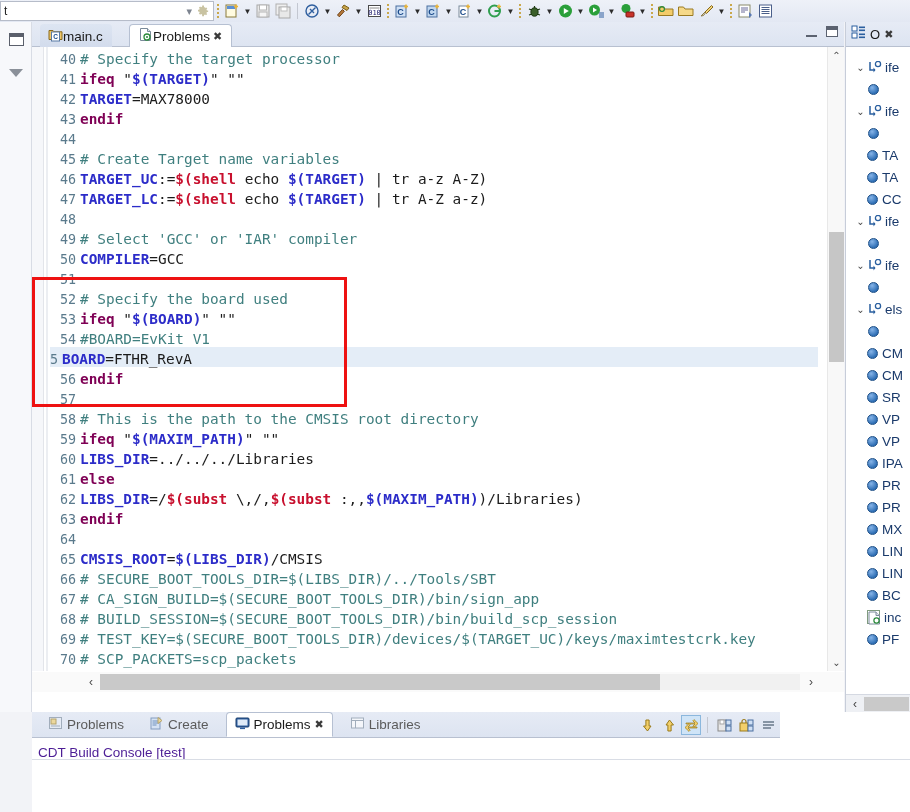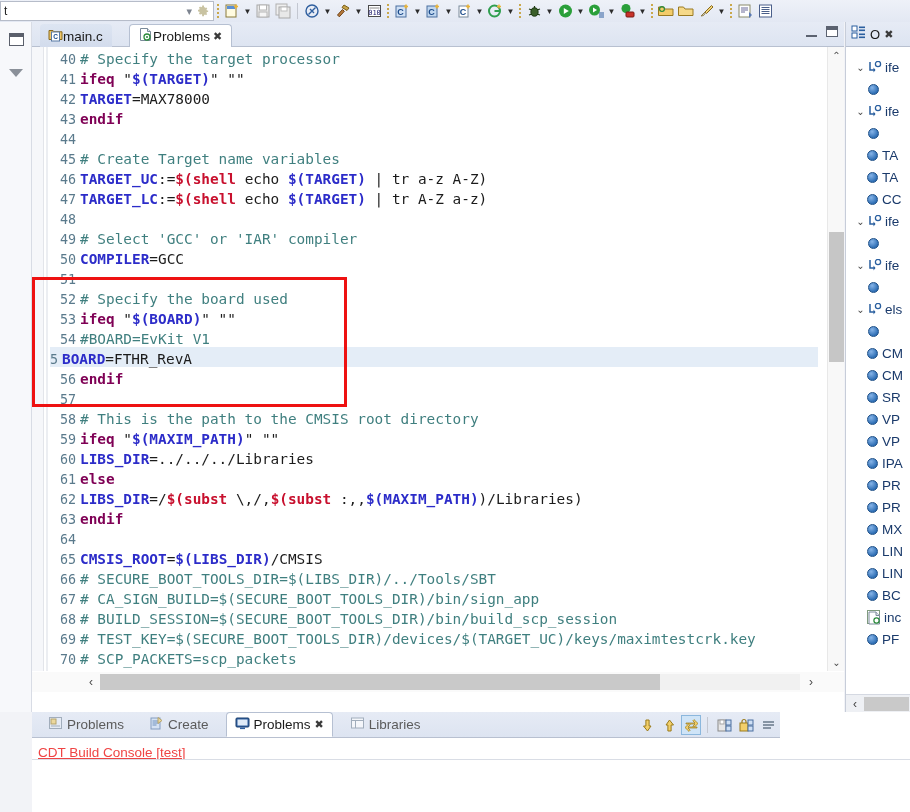--- a/index.html
+++ b/index.html
@@ -150,21 +150,21 @@
   }
   .btab { display:flex; align-items:center; gap:4px; padding:0 8px; height:25px;
      font-size:13.5px; color:#1a1a1a; }
   .btab.active { background:#ffffff; border:1px solid #b6c0d2; border-bottom-color:#fff;
      border-top-left-radius:4px; border-top-right-radius:4px; }
   .btab.dim { color:#5b5b5b; }
   .btab .closex { font-size:11px; color:#3b3b3b; }
   .btools { position:absolute; right:2px; top:3px; display:flex; align-items:center; gap:2px; }
   .btool { width:20px; height:20px; display:flex; align-items:center; justify-content:center; }
   .btool.sel { background:#cfe4f7; border:1px solid #8bb7dd; }
-  .console-body { padding:6px 0 0 6px; font-size:13.5px; color:#ef4444;text-decoration:underline; }
+  .console-body { padding:6px 0 0 6px; font-size:13.5px; color:#4c1d95; }
   .console-line { line-height:18px; }
   .console-rule { position:absolute; left:0; top:47px; width:878px; height:1px; background:#d9dde5; }
 </style>
 </head>
 <body>
 
 <div id="app">
 
   <div class="toolbar">
     <div class="searchbox">

